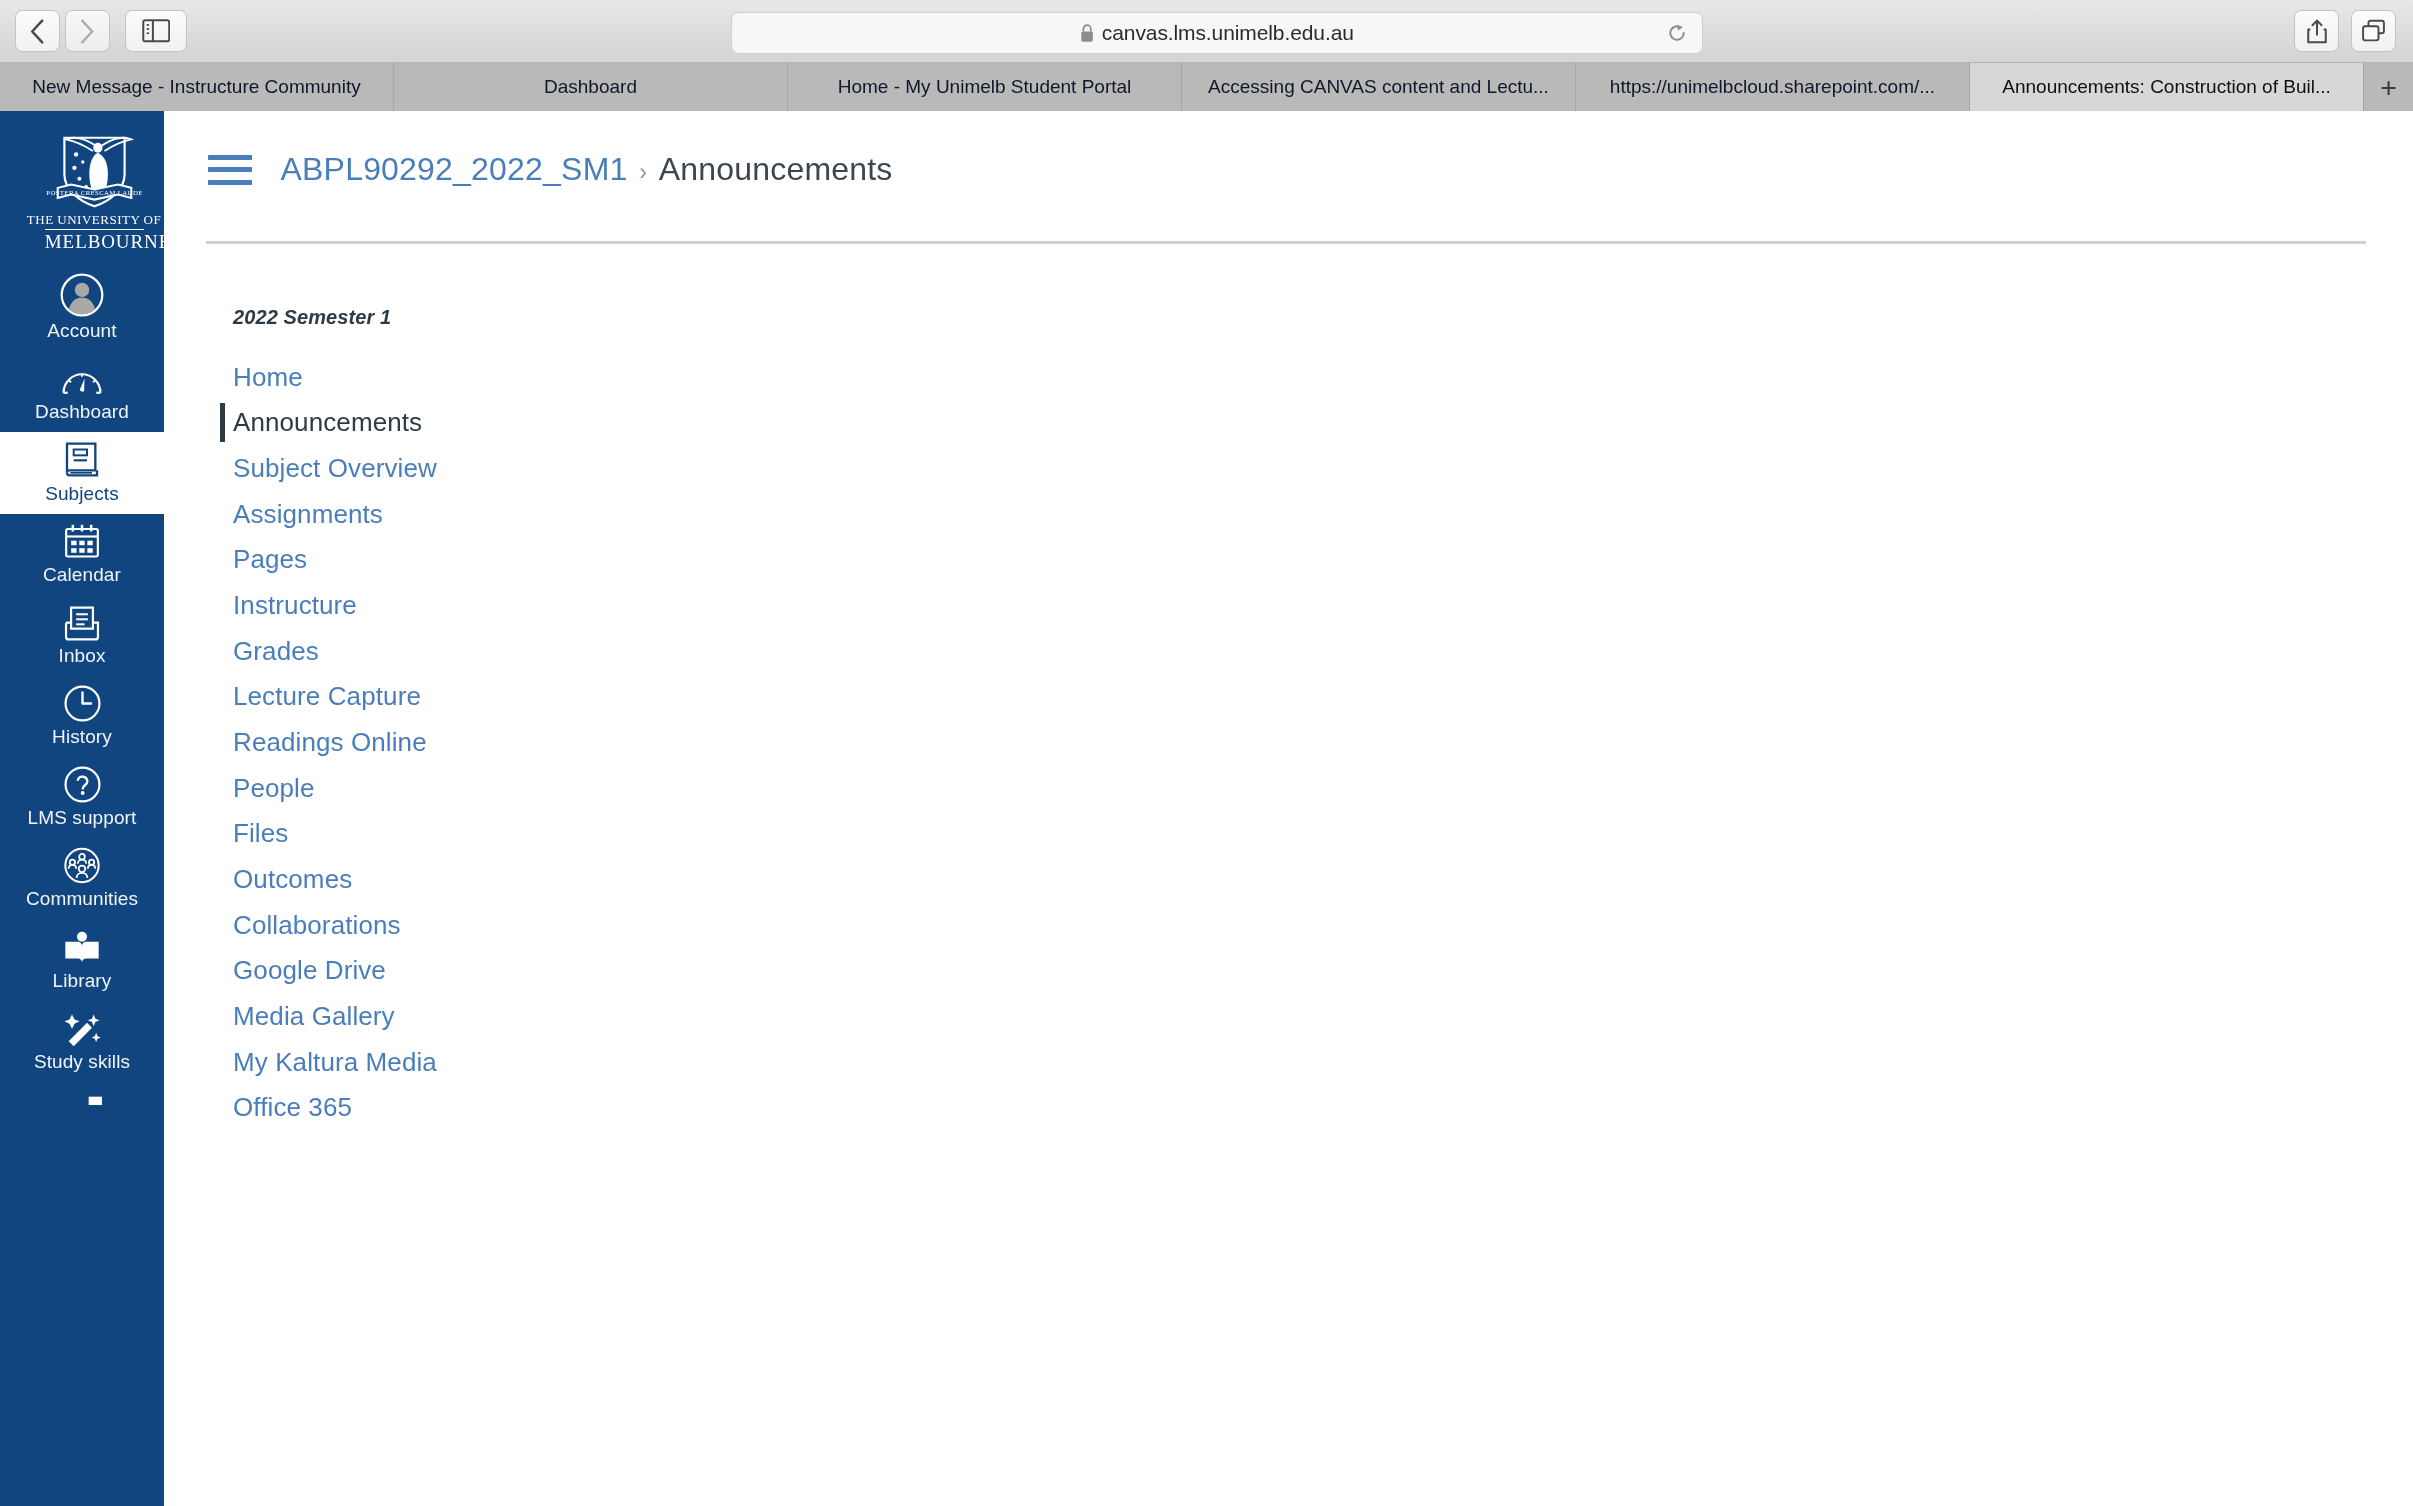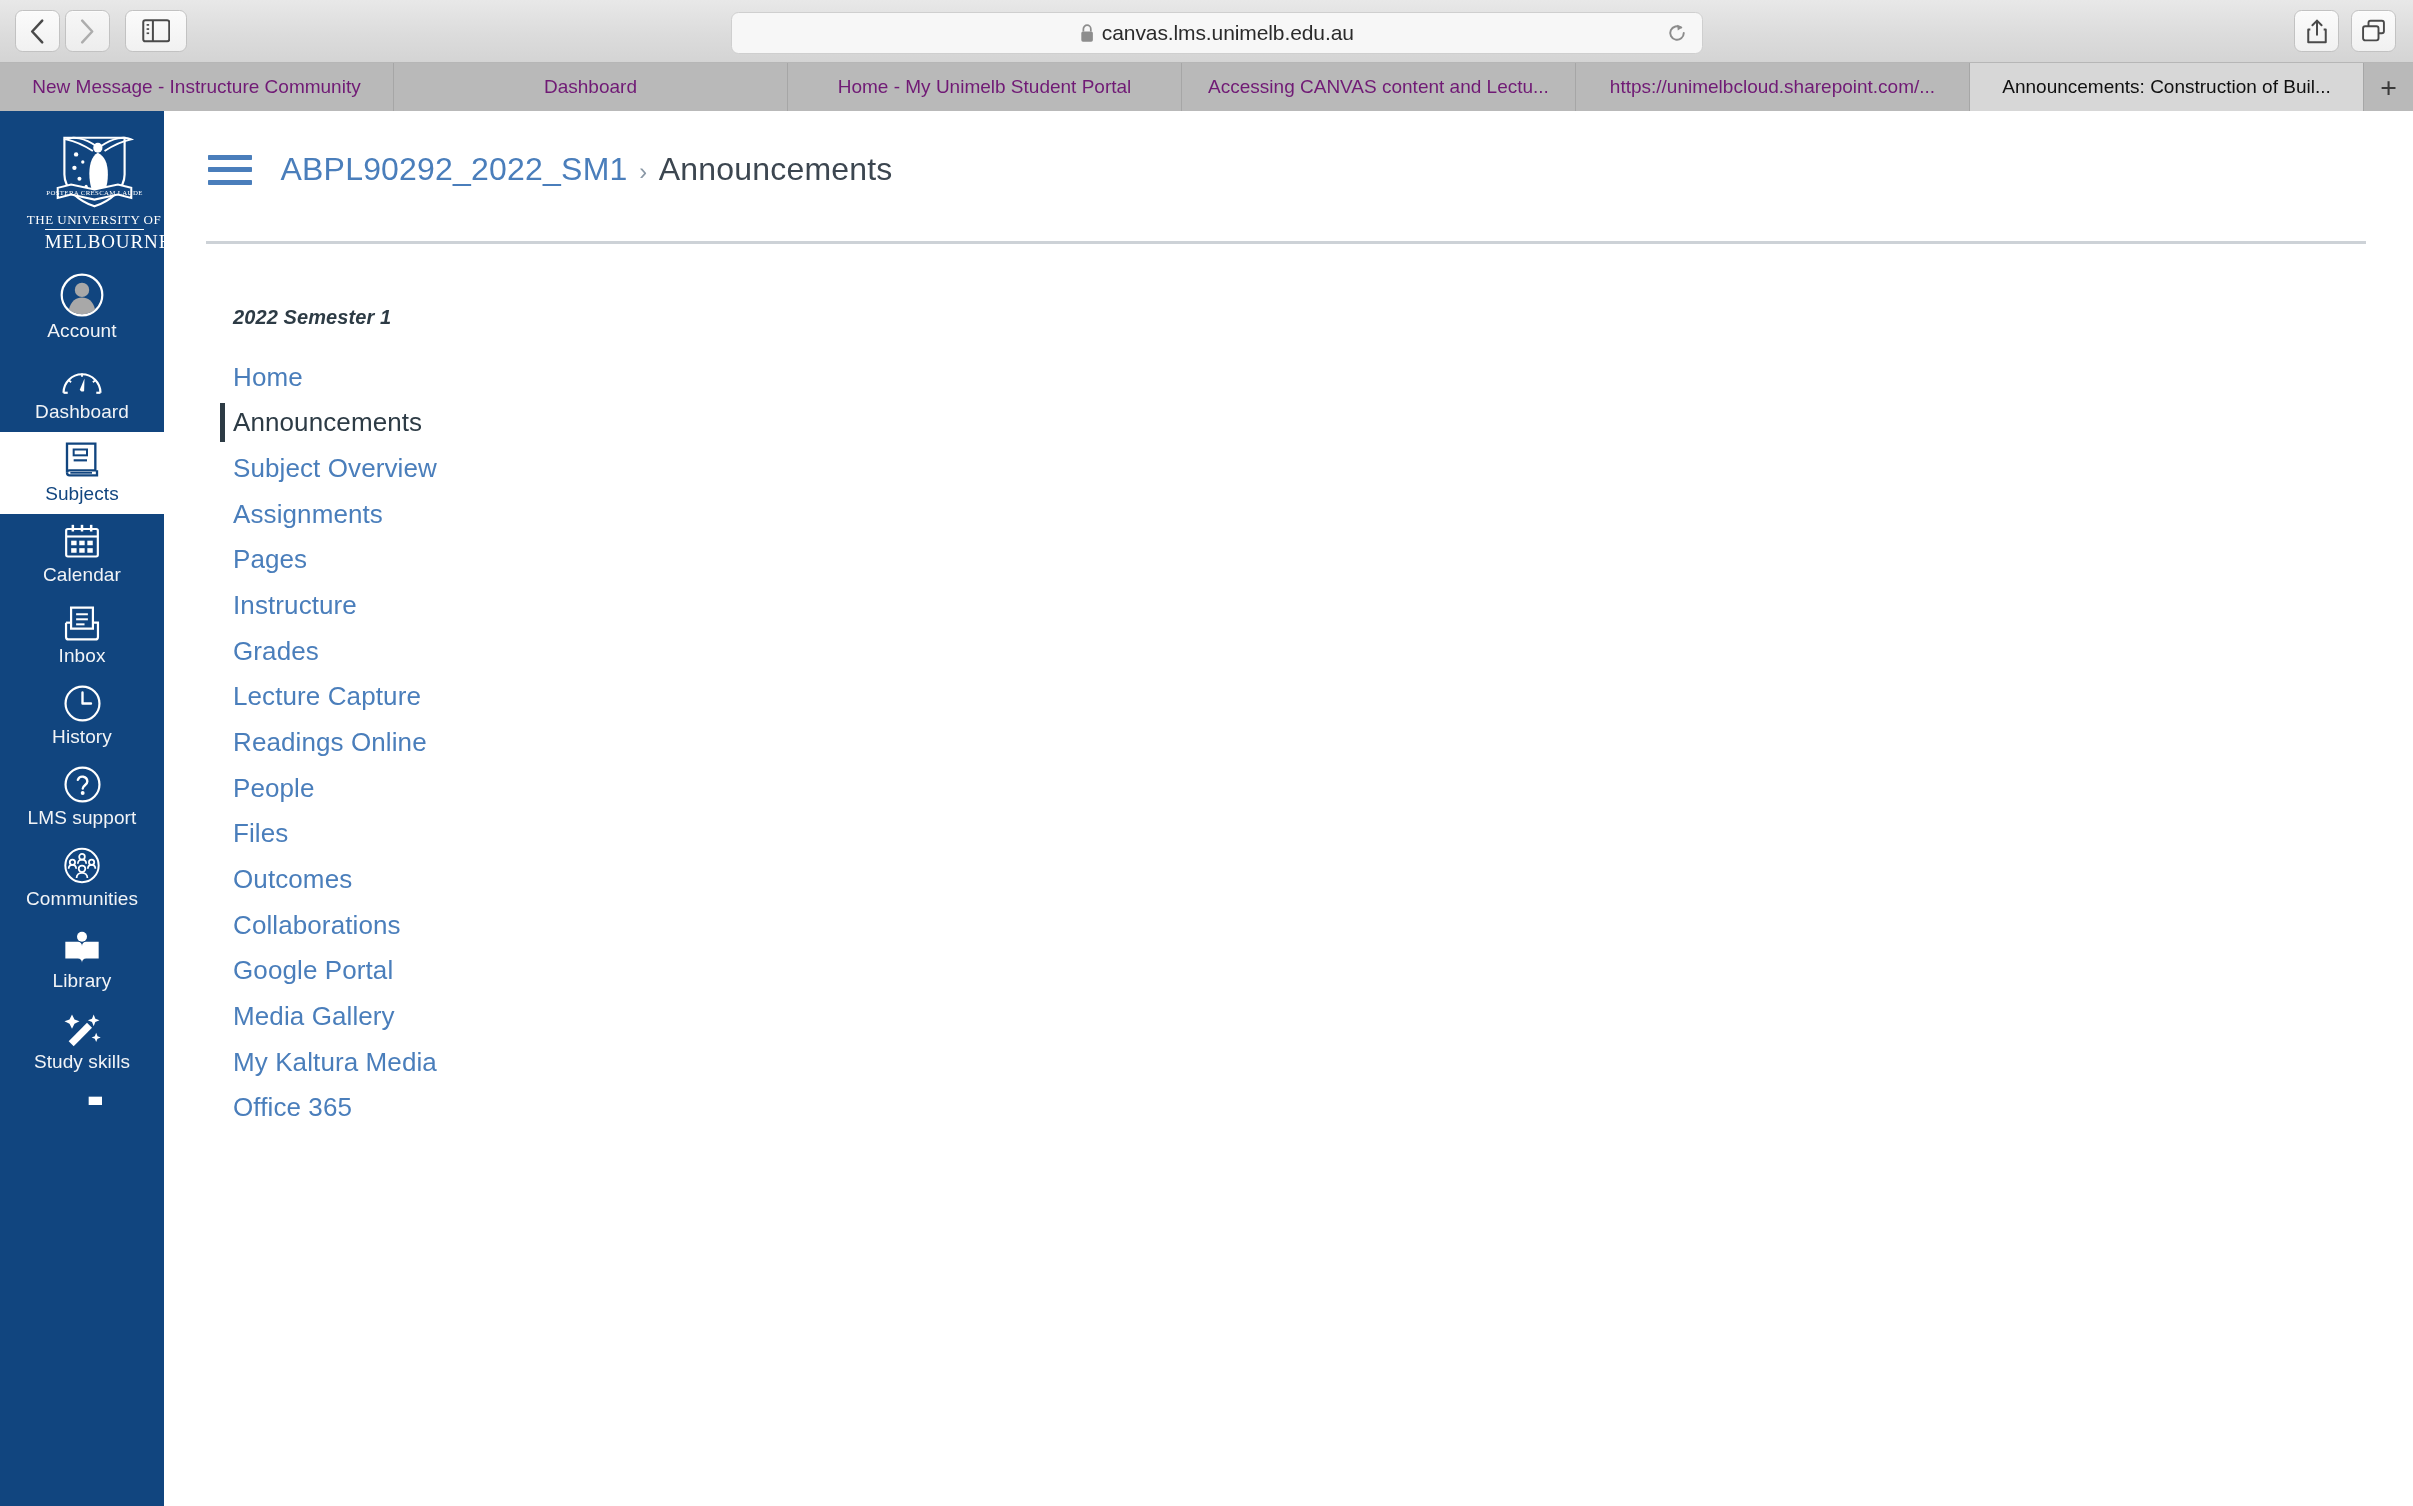--- a/index.html
+++ b/index.html
@@ -86,21 +86,21 @@
     background: #b9b9b9;
     display: flex;
     border-bottom: 0.8px solid #a4a4a4;
   }
   .tab {
     flex: 1 1 0;
     display: flex;
     align-items: center;
     justify-content: center;
     font-size: 19px;
-    color: #701a75;
+    color: #0f172a;
     border-right: 0.8px solid #a6a6a6;
     padding: 0 13.4px;
     white-space: nowrap;
     overflow: hidden;
     background: #b9b9b9;
     font-family: "Liberation Sans", sans-serif;
   }
   .tab.active {
     background: #d7d7d7;
     color: #101010;
@@ -529,20 +529,20 @@
     <a class="cnav-item">Assignments</a>
     <a class="cnav-item">Pages</a>
     <a class="cnav-item">Instructure</a>
     <a class="cnav-item">Grades</a>
     <a class="cnav-item">Lecture Capture</a>
     <a class="cnav-item">Readings Online</a>
     <a class="cnav-item">People</a>
     <a class="cnav-item">Files</a>
     <a class="cnav-item">Outcomes</a>
     <a class="cnav-item">Collaborations</a>
-    <a class="cnav-item">Google Portal</a>
+    <a class="cnav-item">Google Drive</a>
     <a class="cnav-item">Media Gallery</a>
     <a class="cnav-item">My Kaltura Media</a>
     <a class="cnav-item">Office 365</a>
   </div>
 
 </main>
 
 
 </body></html>

